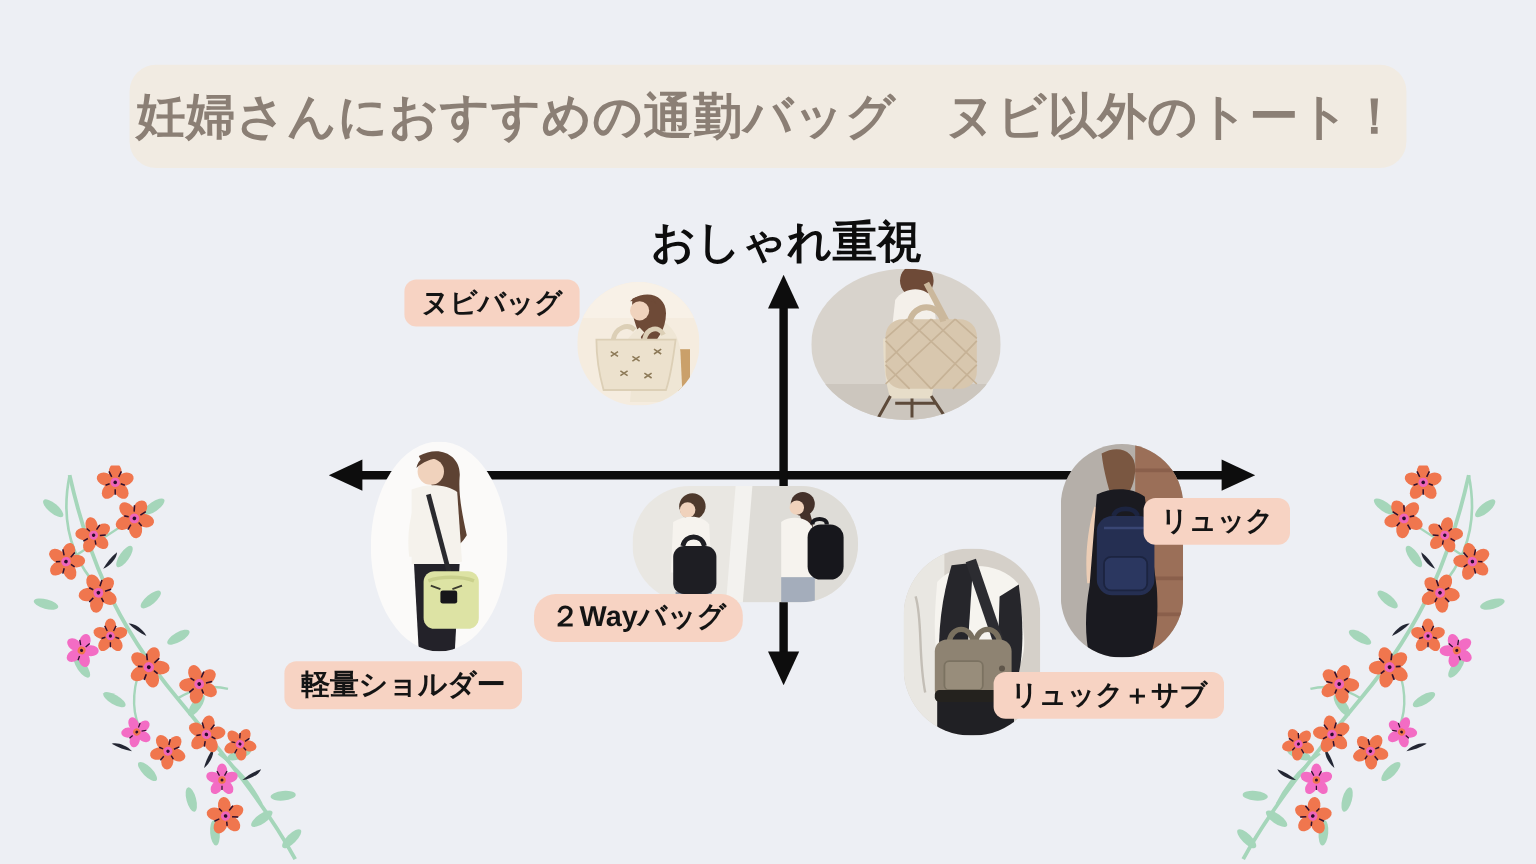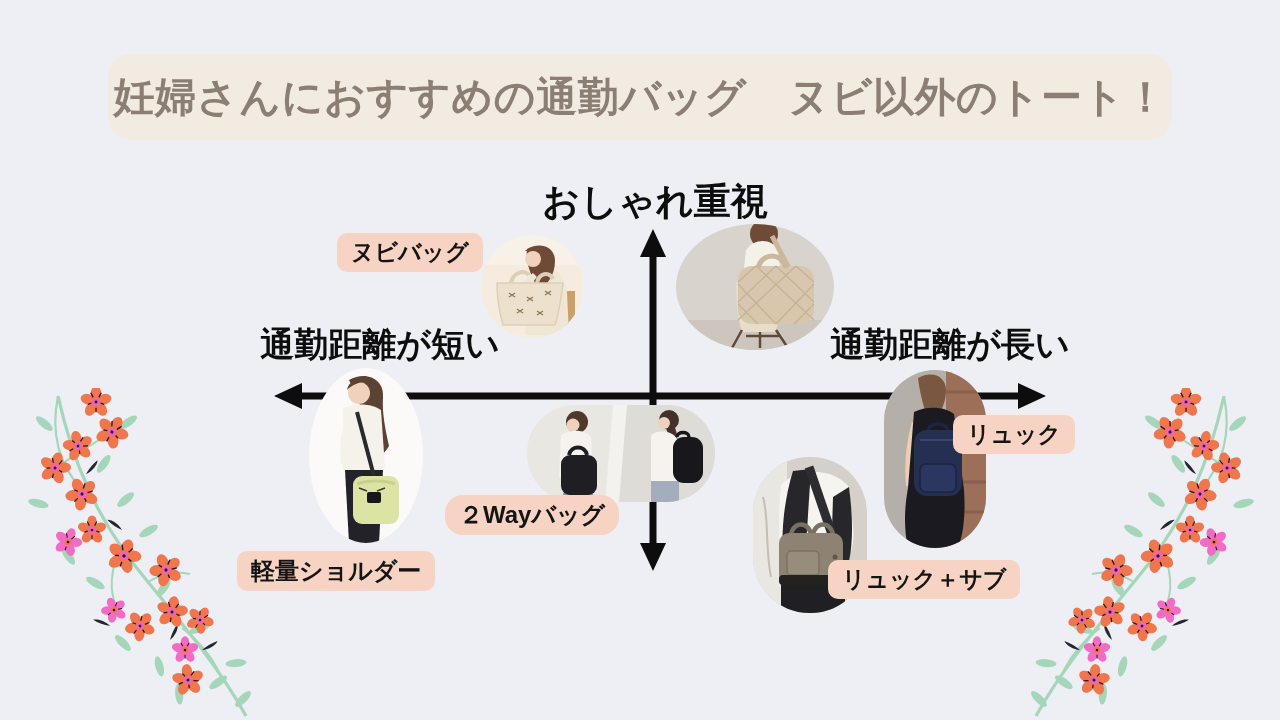--- a/index.html
+++ b/index.html
@@ -157,22 +157,20 @@
       <line x1="296" y1="396" x2="1024" y2="396" stroke="#0d0d0d" stroke-width="7"></line>
       <polygon points="274,396 302,383 302,409"></polygon>
       <polygon points="1046,396 1018,383 1018,409"></polygon>
       <line x1="653" y1="252" x2="653" y2="550" stroke="#0d0d0d" stroke-width="7"></line>
       <polygon points="653,229 640,257 666,257"></polygon>
       <polygon points="653,571 640,543 666,543"></polygon>
     </g>
   </svg>
 
   <div class="axis-label top">おしゃれ重視</div>
-  <div class="axis-label left">通勤距離が短い</div>
-  <div class="axis-label right">通勤距離が長い</div>
 
   <div class="photo nubi">
     <svg viewBox="0 0 102 103">
       <rect width="102" height="103" fill="#f5ecdf"></rect>
       <rect width="102" height="30" fill="#f8f1e7"></rect>
       <rect x="84" y="56" width="10" height="40" fill="#caa06a"></rect>
       <path d="M50,30 C70,26 84,38 86,58 L88,100 L44,100 Z" fill="#efe6d5"></path>
       <path d="M46,14 C60,6 74,12 74,26 C74,40 66,50 58,56 C52,44 44,30 46,14 Z" fill="#6e4a37"></path>
       <circle cx="52" cy="24" r="8" fill="#f0d3bd"></circle>
       <path d="M44,16 C50,10 62,10 66,18 C58,14 50,16 44,16 Z" fill="#6e4a37"></path>

